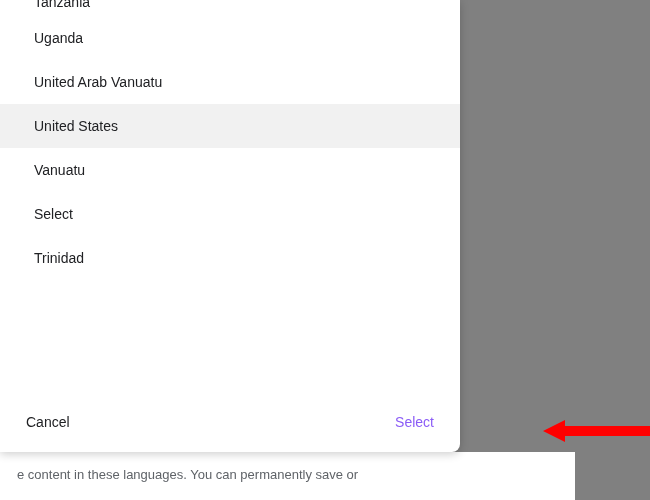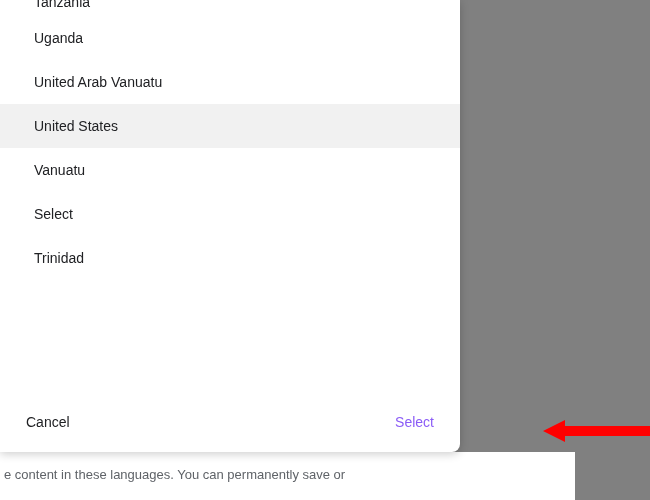--- a/index.html
+++ b/index.html
@@ -72,21 +72,21 @@
       color: #8b5cf6;
     }
     .background-text {
       position: absolute;
       bottom: 8px;
       left: 0;
       font-size: 13px;
       color: #5f6368;
       line-height: 1.6;
       width: 560px;
-      padding-left: 4px;
+      padding-left: 17px;
       background: #ffffff;
       padding-top: 6px;
       padding-bottom: 6px;
     }
     .bg-panel {
       position: absolute;
       top: 0;
       right: 0;
       width: 75px;
       height: 500px;

